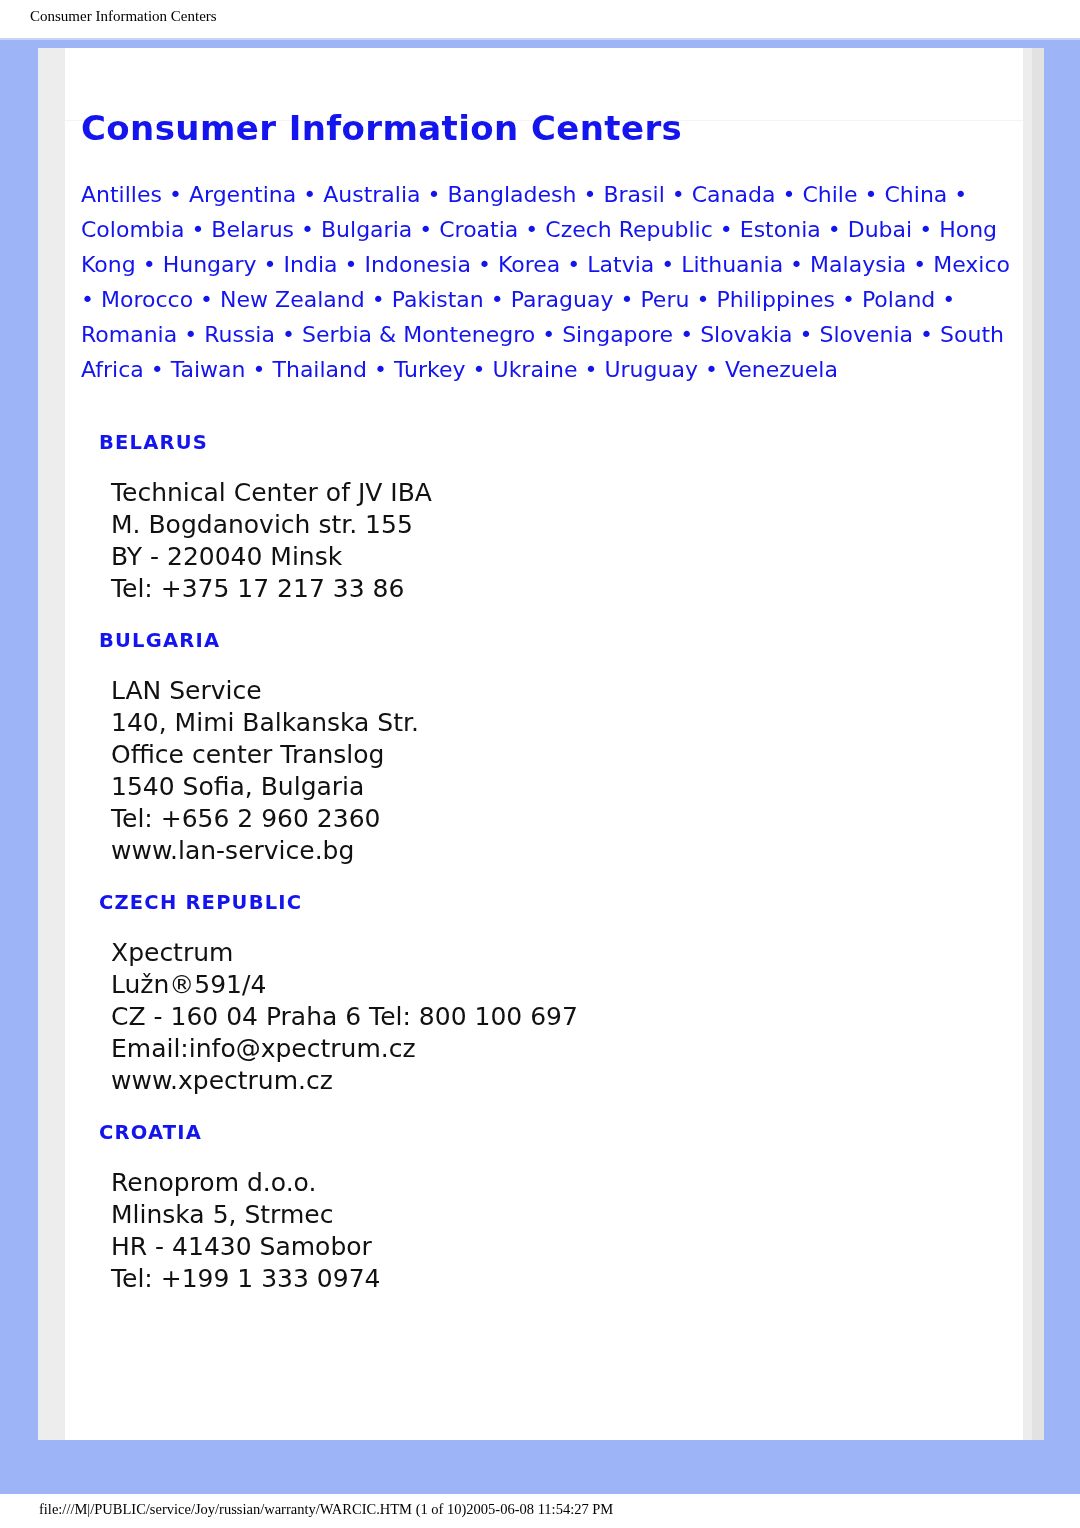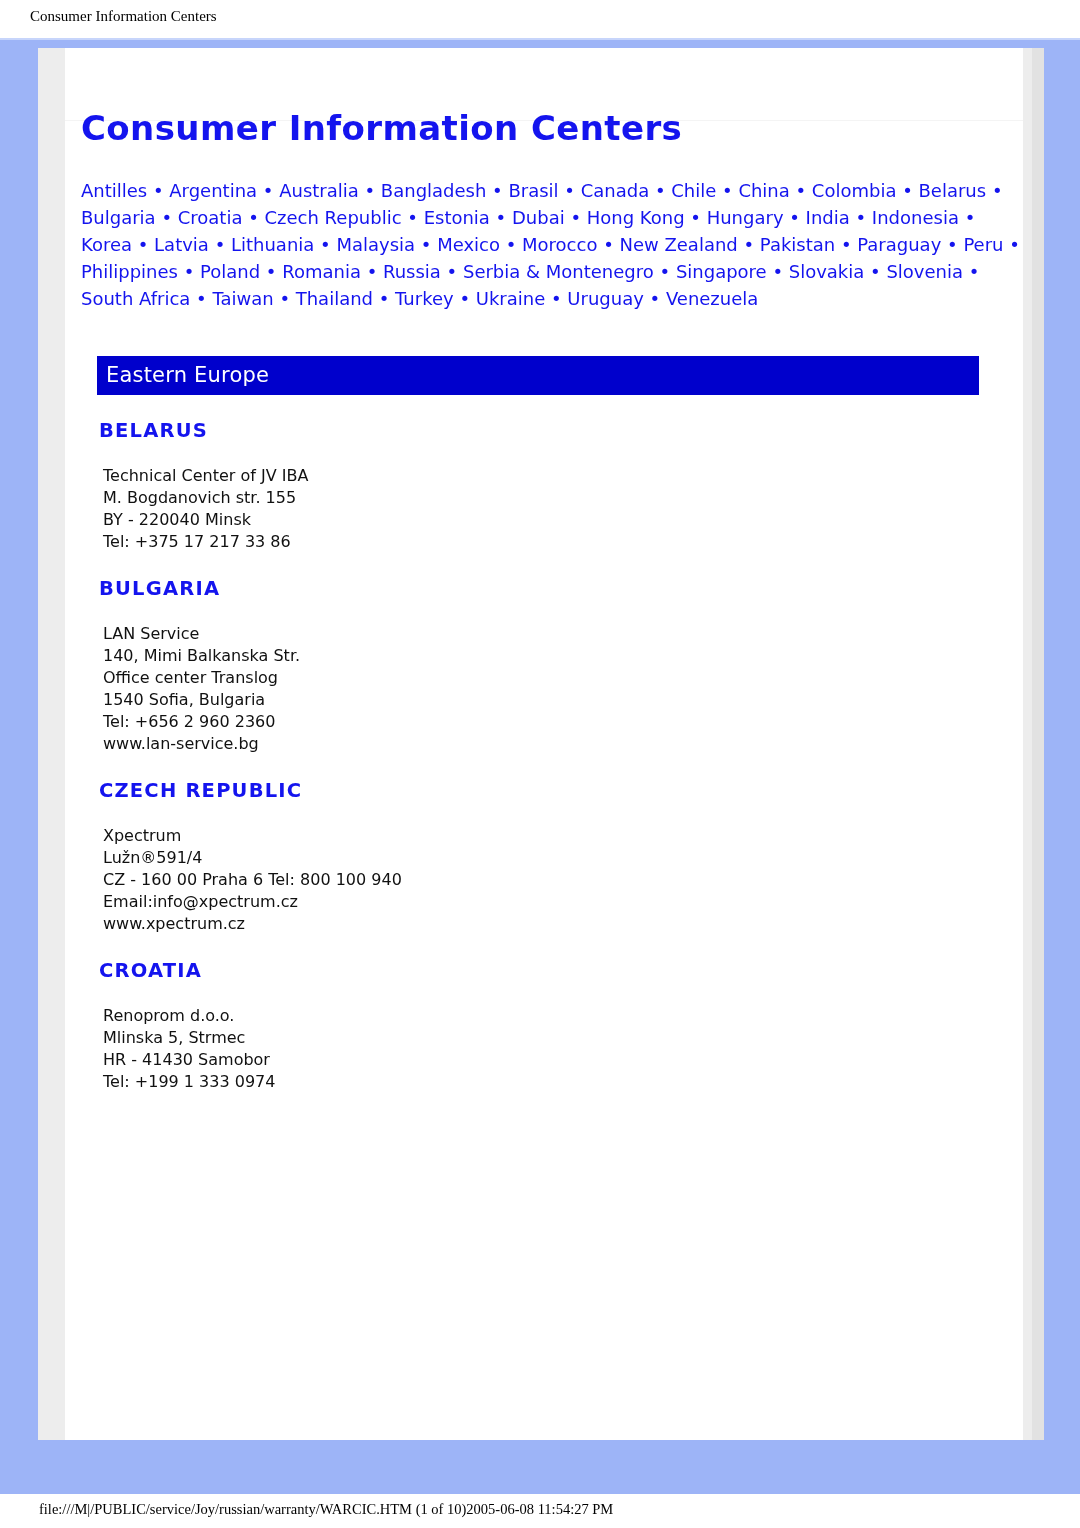--- a/index.html
+++ b/index.html
@@ -119,22 +119,22 @@
     font-size: 34px;
     font-weight: bold;
     color: #1414ee;
     letter-spacing: 0.4px;
     line-height: 1.1;
   }
 
   .country-index {
     margin: 0 0 44px 0;
     width: 940px;
-    font-size: 18px;
-    line-height: 27px;
+    font-size: 22px;
+    line-height: 35px;
     color: #1414ee;
   }
   .country-index a {
     color: #1414ee;
     text-decoration: none;
   }
   .sep {
     color: #1414ee;
   }
 
@@ -156,23 +156,23 @@
   h3.country-name {
     margin: 24px 0 0 0;
     padding: 0;
     font-size: 19.5px;
     font-weight: bold;
     letter-spacing: 1.2px;
     color: #1414ee;
     line-height: 24px;
   }
   .country-address {
-    margin: 22px 0 0 4px;
-    font-size: 16px;
-    line-height: 22px;
+    margin: 22px 0 0 12px;
+    font-size: 25px;
+    line-height: 32px;
     color: #111111;
     white-space: pre-line;
   }
   .country-block.extra-gap {
     margin-top: 24px;
   }
 </style>
 </head>
 <body>
 
@@ -189,42 +189,41 @@
 <div class="sheet">
   <div class="sheet-rule"></div>
 
   <div class="doc">
 
     <h1 class="doc-title">Consumer Information Centers</h1>
 
     <div class="country-index"><a class="country-link" href="#">Antilles</a><span class="sep"> • </span><a class="country-link" href="#">Argentina</a><span class="sep"> • </span><a class="country-link" href="#">Australia</a><span class="sep"> • </span><a class="country-link" href="#">Bangladesh</a><span class="sep"> • </span><a class="country-link" href="#">Brasil</a><span class="sep"> • </span><a class="country-link" href="#">Canada</a><span class="sep"> • </span><a class="country-link" href="#">Chile</a><span class="sep"> • </span><a class="country-link" href="#">China</a><span class="sep"> • </span><a class="country-link" href="#">Colombia</a><span class="sep"> • </span><a class="country-link" href="#">Belarus</a><span class="sep"> • </span><a class="country-link" href="#">Bulgaria</a><span class="sep"> • </span><a class="country-link" href="#">Croatia</a><span class="sep"> • </span><a class="country-link" href="#">Czech Republic</a><span class="sep"> • </span><a class="country-link" href="#">Estonia</a><span class="sep"> • </span><a class="country-link" href="#">Dubai</a><span class="sep"> • </span><a class="country-link" href="#"> Hong Kong</a><span class="sep"> • </span><a class="country-link" href="#">Hungary</a><span class="sep"> • </span><a class="country-link" href="#">India</a><span class="sep"> • </span><a class="country-link" href="#">Indonesia</a><span class="sep"> • </span><a class="country-link" href="#">Korea</a><span class="sep"> • </span><a class="country-link" href="#">Latvia</a><span class="sep"> • </span><a class="country-link" href="#">Lithuania</a><span class="sep"> • </span><a class="country-link" href="#">Malaysia</a><span class="sep"> • </span><a class="country-link" href="#">Mexico</a><span class="sep"> • </span><a class="country-link" href="#">Morocco</a><span class="sep"> • </span><a class="country-link" href="#">New Zealand</a><span class="sep"> • </span><a class="country-link" href="#">Pakistan</a><span class="sep"> • </span><a class="country-link" href="#">Paraguay</a><span class="sep"> • </span><a class="country-link" href="#">Peru</a><span class="sep"> • </span><a class="country-link" href="#">Philippines</a><span class="sep"> • </span><a class="country-link" href="#">Poland</a><span class="sep"> • </span><a class="country-link" href="#">Romania</a><span class="sep"> • </span><a class="country-link" href="#">Russia</a><span class="sep"> • </span><a class="country-link" href="#">Serbia &amp; Montenegro</a><span class="sep"> • </span><a class="country-link" href="#">Singapore</a><span class="sep"> • </span><a class="country-link" href="#">Slovakia</a><span class="sep"> • </span><a class="country-link" href="#">Slovenia</a><span class="sep"> • </span><a class="country-link" href="#">South Africa</a><span class="sep"> • </span><a class="country-link" href="#">Taiwan</a><span class="sep"> • </span><a class="country-link" href="#">Thailand</a><span class="sep"> • </span><a class="country-link" href="#">Turkey</a><span class="sep"> • </span><a class="country-link" href="#">Ukraine</a><span class="sep"> • </span><a class="country-link" href="#">Uruguay</a><span class="sep"> • </span><a class="country-link" href="#">Venezuela</a></div>
 
     <div class="regions">
-        <div class="region-banner">Eastern Europe</div>
         <div class="country-block">
           <h3 class="country-name">BELARUS</h3>
           <div class="country-address">Technical Center of JV IBA
 M. Bogdanovich str. 155
 BY - 220040 Minsk
 Tel: +375 17 217 33 86</div>
         </div>
         <div class="country-block">
           <h3 class="country-name">BULGARIA</h3>
           <div class="country-address">LAN Service
 140, Mimi Balkanska Str.
 Office center Translog
 1540 Sofia, Bulgaria
 Tel: +656 2 960 2360
 www.lan-service.bg</div>
         </div>
         <div class="country-block">
           <h3 class="country-name">CZECH REPUBLIC</h3>
           <div class="country-address">Xpectrum
 Lužn®591/4
-CZ - 160 00 Praha 6 Tel: 800 100 940
+CZ - 160 04 Praha 6 Tel: 800 100 697
 Email:info@xpectrum.cz
 www.xpectrum.cz</div>
         </div>
         <div class="country-block extra-gap">
           <h3 class="country-name">CROATIA</h3>
           <div class="country-address">Renoprom d.o.o.
 Mlinska 5, Strmec
 HR - 41430 Samobor
 Tel: +199 1 333 0974</div>
         </div>

